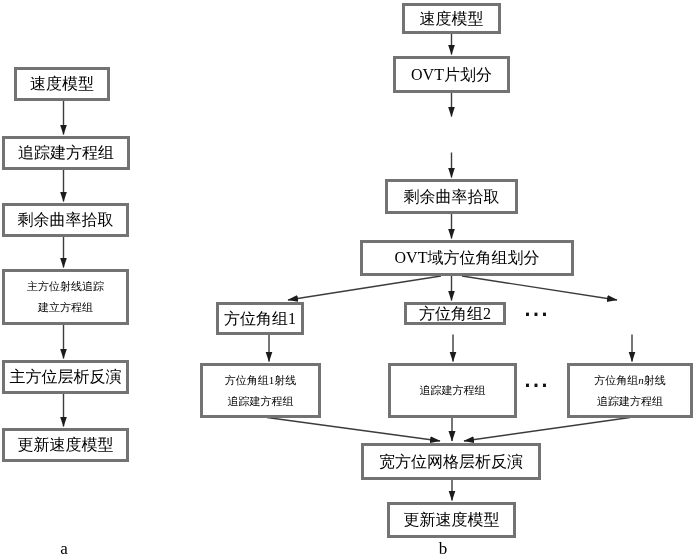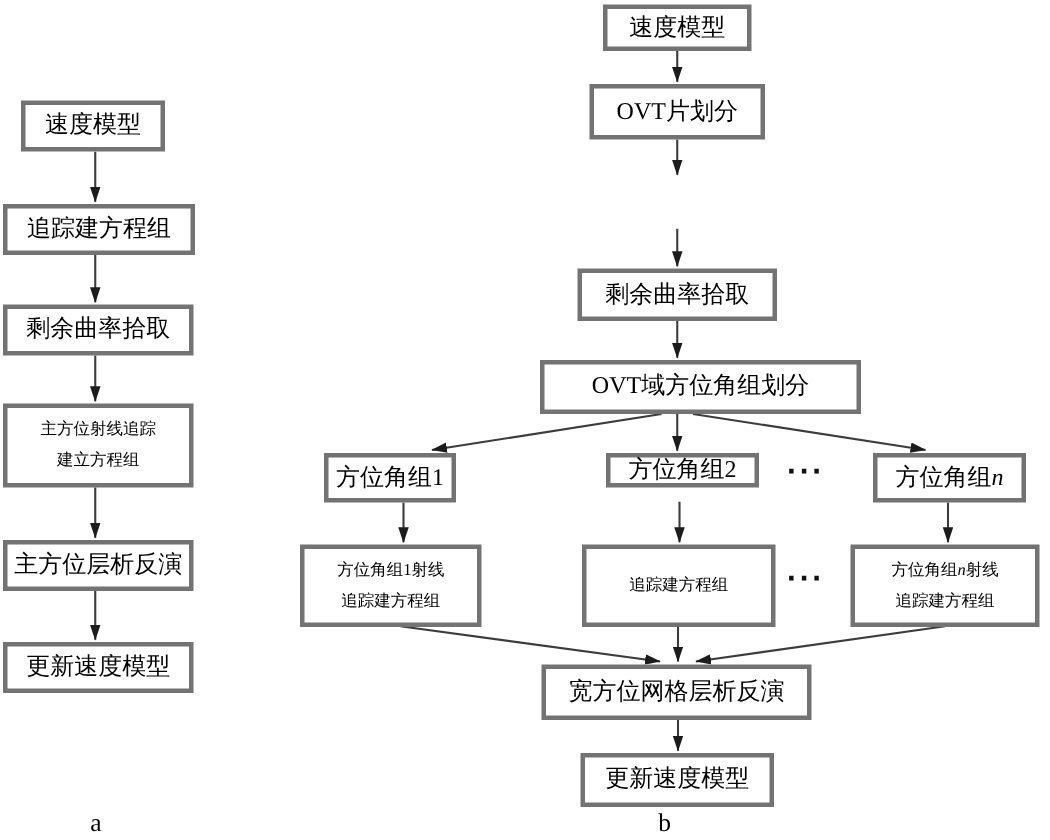--- a/index.html
+++ b/index.html
@@ -98,23 +98,20 @@
     <span>OVT域方位角组划分</span>
   </div>
 
   <div class="box" style="left:216px;top:302px;width:88px;height:33px">
     <span>方位角组1</span>
   </div>
   <div class="box" style="left:404px;top:302px;width:102px;height:23px">
     <span>方位角组2</span>
   </div>
   <div class="dots" style="left:522px;top:301px;width:30px;height:28px">···</div>
-  <div class="box" style="left:582px;top:302px;width:102px;height:33px">
-    <span><span>方位角组</span><span class="var">n</span></span>
-  </div>
 
   <div class="box two" style="left:200px;top:363px;width:121px;height:55px">
     <span>方位角组1射线</span>
     <span>追踪建方程组</span>
   </div>
   <div class="box two" style="left:388px;top:363px;width:129px;height:55px">
     <span>追踪建方程组</span>
   </div>
   <div class="dots" style="left:522px;top:372px;width:30px;height:28px">···</div>
   <div class="box two" style="left:567px;top:363px;width:126px;height:55px">

